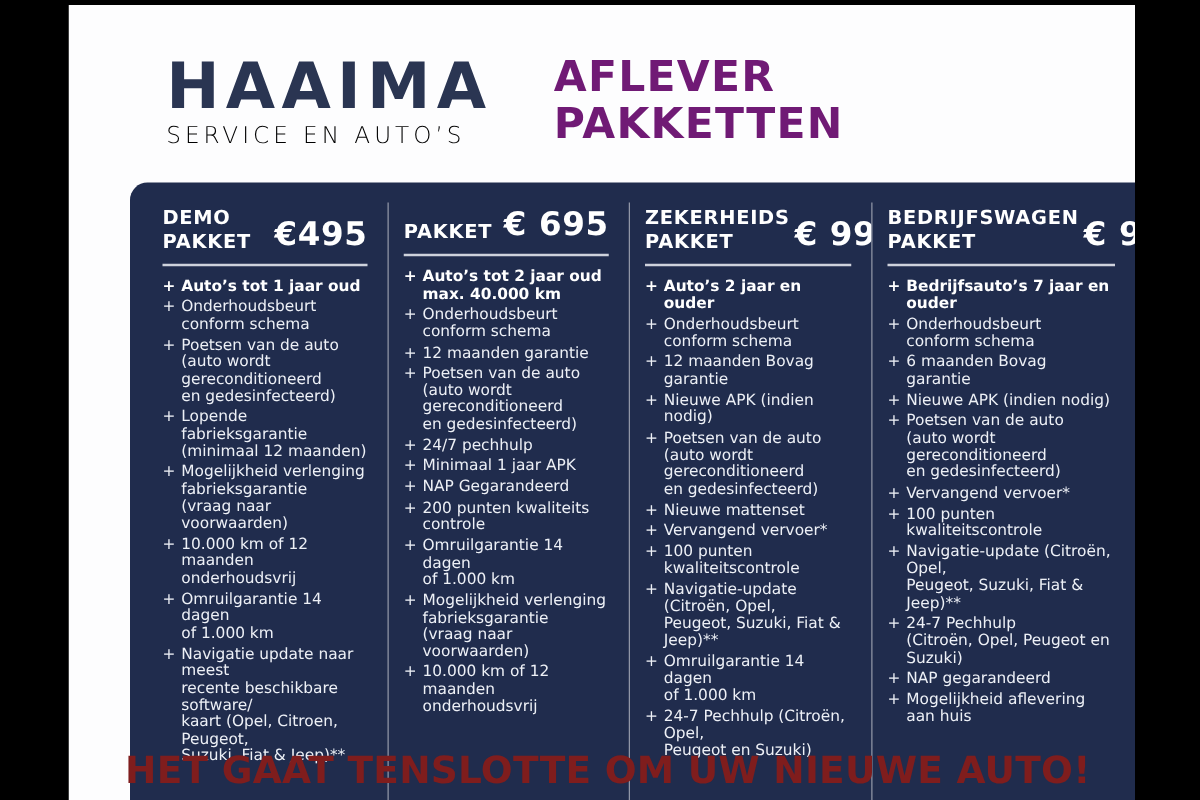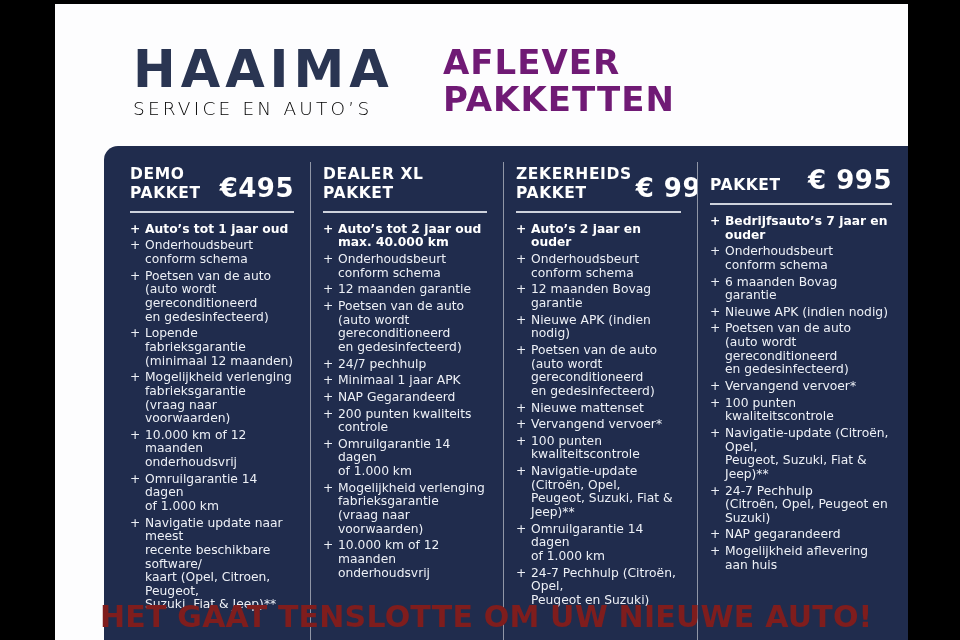--- a/index.html
+++ b/index.html
@@ -113,23 +113,23 @@
 recente beschikbare software/
 kaart (Opel, Citroen,  Peugeot,
 Suzuki, Fiat &amp; Jeep)**</span></li>
 
         </ul>
       </div>
 
       <div class="pkg">
         <div class="pkg-head">
           <div class="pkg-name">
-            <div>DEALER XL</div>
-            <div>PAKKET</div>
-          </div>
+            <div>PAKKET</div>
+          </div>
+          <div class="pkg-price">€ 695</div>
         </div>
         <div class="pkg-rule"></div>
         <ul class="pkg-list">
           <li class="lead"><span class="plus">+</span><span class="t">Auto’s tot 2 jaar oud
 max. 40.000 km</span></li>
           <li><span class="plus">+</span><span class="t">Onderhoudsbeurt
 conform schema</span></li>
           <li><span class="plus">+</span><span class="t">12 maanden garantie</span></li>
           <li><span class="plus">+</span><span class="t">Poetsen van de auto
 (auto wordt gereconditioneerd
@@ -176,20 +176,21 @@
 of 1.000 km</span></li>
           <li><span class="plus">+</span><span class="t">24-7 Pechhulp (Citroën, Opel,
 Peugeot en Suzuki)</span></li>
 
         </ul>
       </div>
 
       <div class="pkg">
         <div class="pkg-head">
           <div class="pkg-name">
+            <div>BEDRIJFSWAGEN</div>
             <div>PAKKET</div>
           </div>
           <div class="pkg-price">€ 995</div>
         </div>
         <div class="pkg-rule"></div>
         <ul class="pkg-list">
           <li class="lead"><span class="plus">+</span><span class="t">Bedrijfsauto’s 7 jaar en ouder</span></li>
           <li><span class="plus">+</span><span class="t">Onderhoudsbeurt
 conform schema</span></li>
           <li><span class="plus">+</span><span class="t">6 maanden Bovag garantie</span></li>

